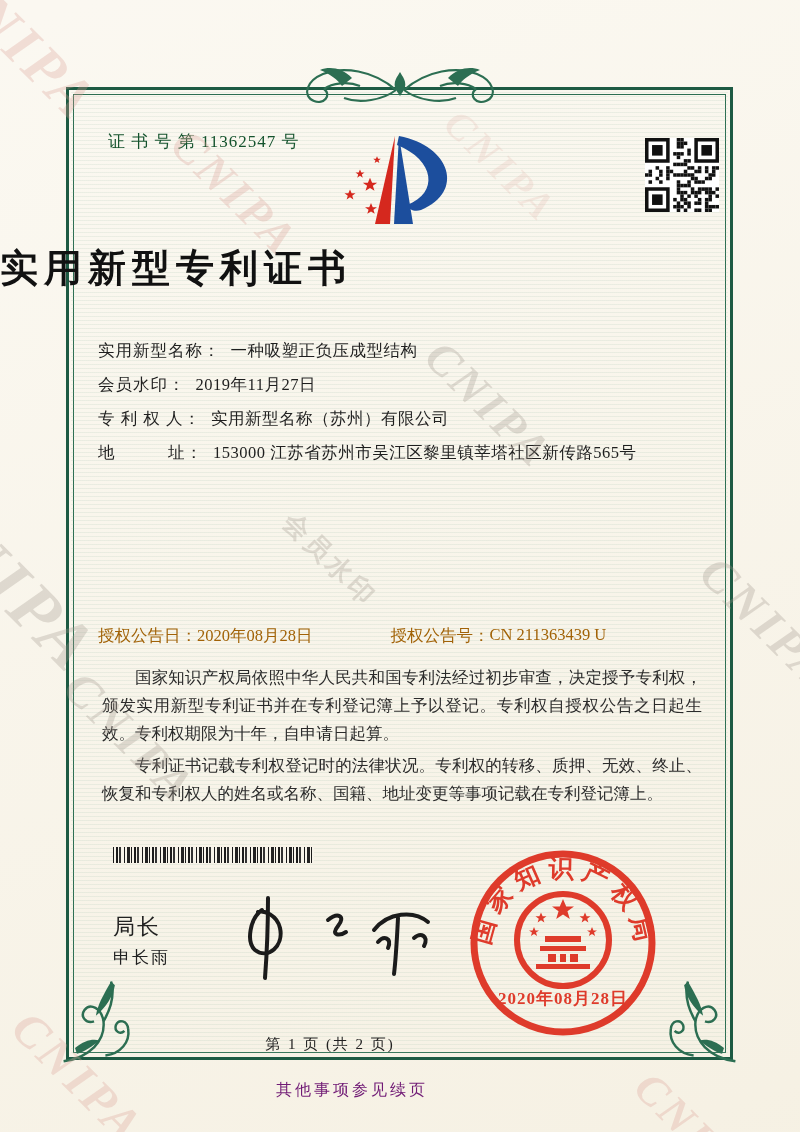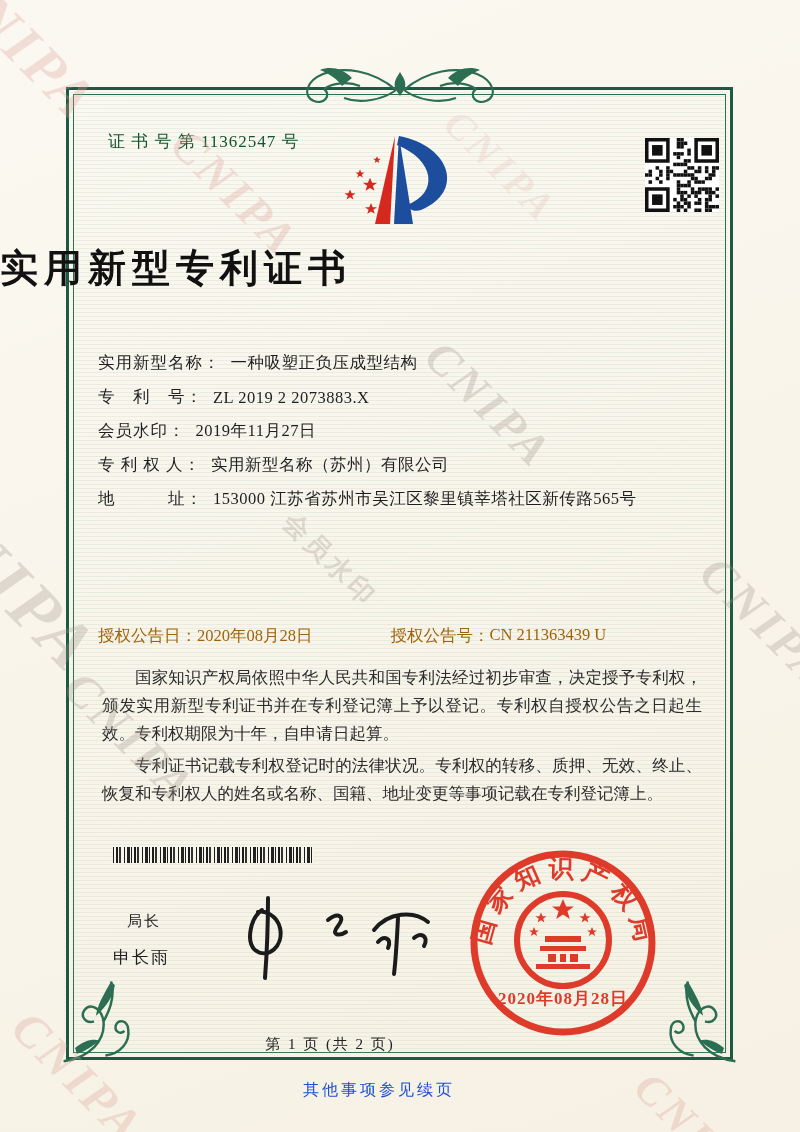--- a/index.html
+++ b/index.html
@@ -32,42 +32,42 @@
       rgba(140,180,158,.14) 0 1px, rgba(255,255,255,0) 1px 4px);
   }
   .content{z-index:2;}
   .cert-no{left:108px;top:130px;font-size:17px;letter-spacing:1px;color:#14532d;}
   .title{
     left:0;top:243px;width:800px;text-align:left;
     font-size:38px;font-weight:bold;letter-spacing:6px;color:#111;
   }
   .qr{left:645px;top:138px;width:74px;height:74px;background:#fff;}
   .fields{left:98px;top:340px;width:610px;}
-  .field-row{display:flex;align-items:flex-end;height:34px;font-size:16.5px;color:#1f1f1f;}
+  .field-row{display:flex;align-items:flex-start;height:34px;font-size:16.5px;color:#1f1f1f;}
   .field-label{white-space:pre;letter-spacing:1px;}
   .field-value{margin-left:10px;white-space:pre;letter-spacing:.5px;}
   .grant-row{left:98px;top:625px;width:610px;font-size:16.5px;display:flex;color:#a16207;}
   .grant-pair{white-space:pre;}
   .grant-gap{width:78px;}
   .body-text{
     left:98px;top:660px;width:608px;font-size:16.5px;line-height:28px;
     text-align:justify;color:#2b2b2b;
   }
   .body-text p{margin:4px;text-indent:2em;}
   .barcode{
     left:113px;top:847px;width:201px;height:16px;
     background:repeating-linear-gradient(90deg,
       #1b1b1b 0 1px,#f7f4ea 1px 3px,#1b1b1b 3px 5px,#f7f4ea 5px 6px,
       #333 6px 8px,#f7f4ea 8px 11px,#1b1b1b 11px 12px,#f7f4ea 12px 14px,
       #222 14px 17px,#f7f4ea 17px 18px);
   }
-  .signer-title{left:127px;top:912px;font-size:15px;letter-spacing:2px;font-family:"Liberation Sans","DejaVu Sans",sans-serif;}
+  .signer-title{left:113px;top:912px;font-size:22px;letter-spacing:2px;font-family:"Liberation Sans","DejaVu Sans",sans-serif;}
   .signer-name{left:113px;top:946px;font-size:17px;letter-spacing:2px;font-family:"Liberation Sans","DejaVu Sans",sans-serif;}
   .page-info{left:0;top:1035px;width:660px;text-align:center;font-size:15px;letter-spacing:2px;}
-  .footer-note{left:0;top:1080px;width:704px;text-align:center;font-size:16px;letter-spacing:3px;color:#1d4ed8;padding-left:27px;}
+  .footer-note{left:0;top:1080px;width:704px;text-align:center;font-size:16px;letter-spacing:3px;color:#701a75;}
   
   .wm{
     z-index:3;font-weight:bold;font-style:italic;letter-spacing:4px;
     transform-origin:left top;transform:rotate(45deg);white-space:nowrap;
     font-family:"Liberation Serif","DejaVu Serif",serif;pointer-events:none;
   }
   .wm.pink{color:rgba(219,160,148,.30);}
   .wm.grey{color:rgba(158,150,138,.30);}
   svg text{font-family:"Liberation Serif","DejaVu Serif",serif;}
 </style>
@@ -275,24 +275,20 @@
 </svg>
 
 <div class="abs content title">实用新型专利证书</div>
 
 <div class="abs content fields">
   <div class="field-row">
     <span class="field-label">实用新型名称：</span>
     <span class="field-value">一种吸塑正负压成型结构</span>
   </div>
   <div class="field-row">
-    <span class="field-label">专　利　号：</span>
-    <span class="field-value">ZL 2019 2 2073883.X</span>
-  </div>
-  <div class="field-row">
     <span class="field-label">会员水印：</span>
     <span class="field-value">2019年11月27日</span>
   </div>
   <div class="field-row">
     <span class="field-label">专 利 权 人：</span>
     <span class="field-value">实用新型名称（苏州）有限公司</span>
   </div>
   <div class="field-row">
     <span class="field-label">地　　　址：</span>
     <span class="field-value">153000 江苏省苏州市吴江区黎里镇莘塔社区新传路565号</span>

